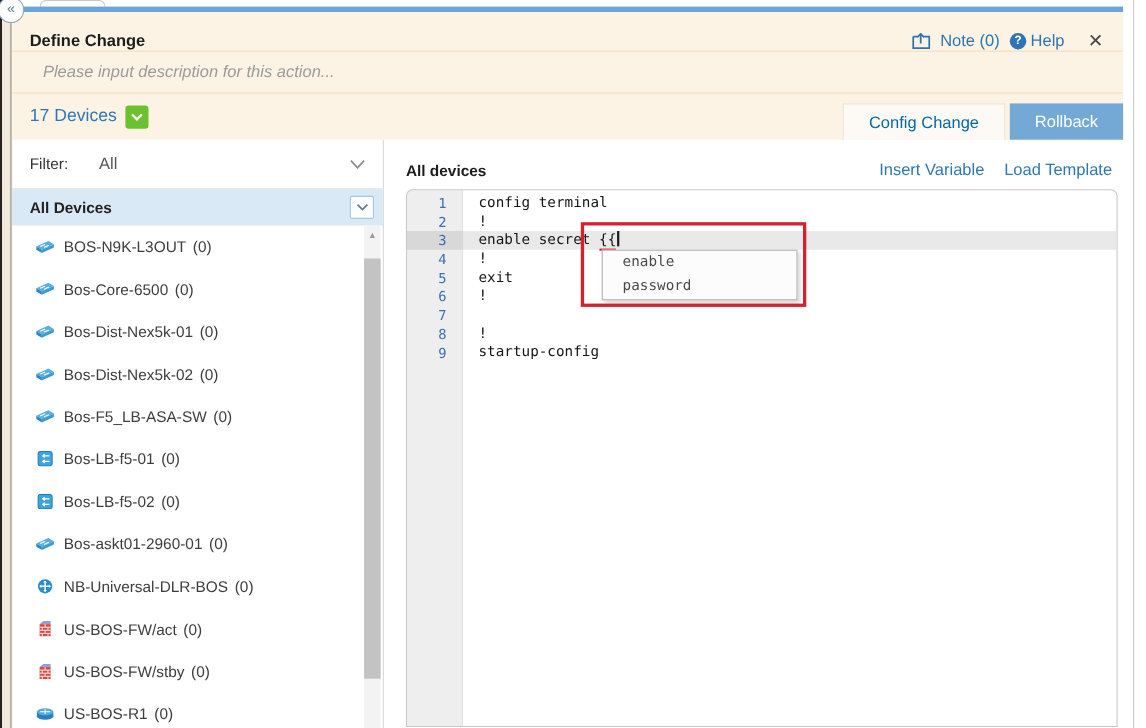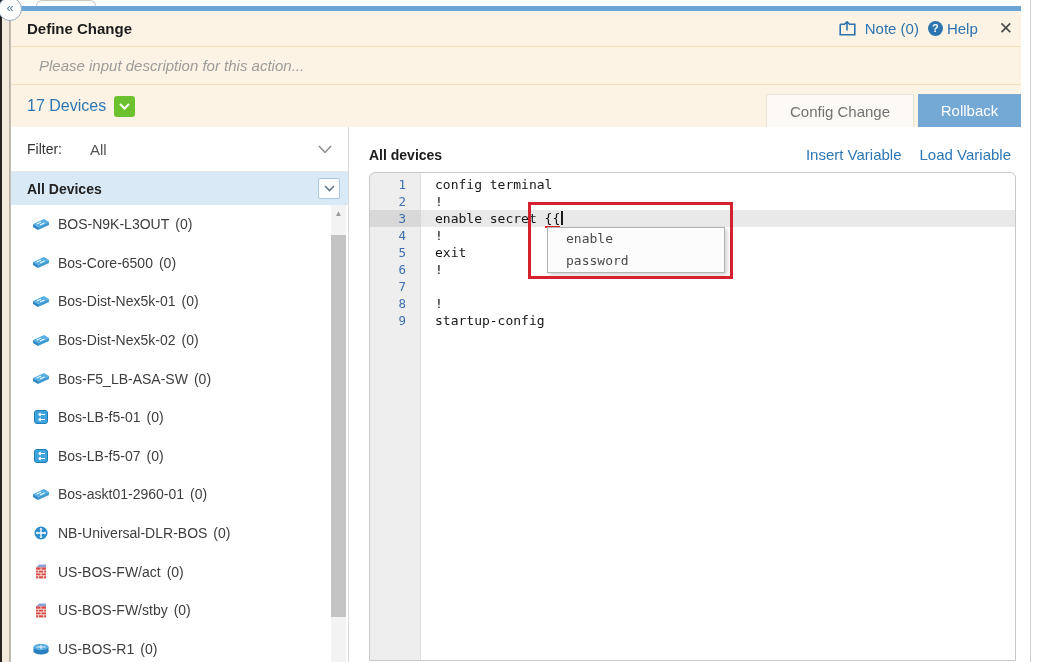--- a/index.html
+++ b/index.html
@@ -12,39 +12,39 @@
   .left-beige-strip{position:absolute;left:2px;top:0;width:7px;height:662px;background:#f2eadd;border-right:1px solid #b9b1a4;}
   .outer-vline{position:absolute;left:1030px;top:0;width:1px;height:662px;background:#cfcfcf;}
   .tab-bump{position:absolute;left:36px;top:0;width:58px;height:9px;background:#ffffff;border:1px solid #c9c9c9;border-bottom:none;border-radius:6px 6px 0 0;}
   .top-blue-bar{position:absolute;left:10px;top:6px;width:1011px;height:5px;background:#6ba5d7;}
   .collapse-btn{position:absolute;left:-2px;top:-3px;width:22px;height:22px;border-radius:50%;background:#fdfdfd;
     border:1px solid #93a9bc;color:#5a7d96;font-size:13px;line-height:20px;text-align:center;z-index:6;cursor:pointer;}
 
   
   .dialog{position:absolute;left:10px;top:11px;width:1011px;height:651px;background:#ffffff;border-left:1px solid #c4bdb2;box-sizing:border-box;}
   .dlg-header{height:116px;background:#fcf3e5;position:relative;}
-  .hdr-row1{height:35px;display:flex;align-items:center;padding:0 8px 0 16px;gap:40px;}
+  .hdr-row1{height:35px;display:flex;align-items:flex-end;padding:0 18px 0 16px;gap:40px;}
   .title{font-weight:bold;font-size:15px;color:#1c1c1c;}
   .hdr-actions{margin-left:auto;display:flex;align-items:center;gap:9px;}
   .popout-icon{display:inline-flex;align-items:center;cursor:pointer;}
   .note-link{color:#2d74b1;font-size:15px;cursor:pointer;}
   .help-wrap{display:inline-flex;align-items:center;gap:4px;color:#2d74b1;font-size:15px;cursor:pointer;}
   .help-icon{width:15px;height:15px;border-radius:50%;background:#2d74b1;color:#fff;font-size:11px;font-weight:bold;
     line-height:15px;text-align:center;display:inline-block;}
   .close-x{color:#4a4a4a;font-size:17px;margin-left:12px;cursor:pointer;line-height:1;}
   .hdr-sep{border-top:1px solid #f2dfbc;}
   .hdr-row2{height:37px;display:flex;align-items:center;padding-left:28px;}
   .desc-placeholder{font-style:italic;color:#9b9b9b;font-size:15px;}
   .hdr-row3{position:relative;height:42px;display:flex;align-items:center;padding-left:16px;}
   .devices-link{color:#2d77b5;font-size:16px;cursor:pointer;}
   .green-btn{width:21px;height:21px;border-radius:3px;background:#6cc22e;margin-left:8px;display:inline-flex;
     align-items:center;justify-content:center;cursor:pointer;}
   .tab-group{position:absolute;right:0;bottom:0;display:flex;}
   .tab-config{width:148px;height:33px;background:#fdfaf5;border:1px solid #ebe3d3;border-bottom:none;box-sizing:border-box;
-    color:#737373;font-size:15px;display:flex;align-items:center;justify-content:center;cursor:pointer;}
+    color:#0369a1;font-size:15px;display:flex;align-items:center;justify-content:center;cursor:pointer;}
   .tab-rollback{width:103px;height:33px;background:#74a9d6;color:#ffffff;font-size:15px;margin-left:4px;
     display:flex;align-items:center;justify-content:center;cursor:pointer;}
 
   
   .dlg-body{display:flex;height:535px;}
   .left-panel{width:338px;border-right:1px solid #d9d9d9;box-sizing:border-box;position:relative;}
   .filter-row{height:44px;display:flex;align-items:center;padding:0 16px;border-bottom:1px solid #e6e6e6;cursor:pointer;}
   .filter-label{font-size:14px;color:#333;}
   .filter-value{font-size:15px;color:#555;margin-left:28px;}
   .filter-chev{margin-left:auto;display:inline-flex;}
@@ -224,21 +224,21 @@
               <span class="dev-name">Bos-LB-f5-01</span>
               <span class="dev-count">(0)</span>
             </div>
             <div class="dev-row">
               <span class="dev-icon">
                 <svg width="14" height="14" viewBox="0 0 14 14">
                   <rect x="0.5" y="0.5" width="13" height="13" rx="2.5" fill="#3fa3dd" stroke="#1e7db5"></rect>
                   <path d="M11 4.5 H5 M6.6 3 L5 4.5 L6.6 6 M11 9.5 H5 M6.6 8 L5 9.5 L6.6 11" stroke="#ffffff" stroke-width="1.2" fill="none"></path>
                 </svg>
               </span>
-              <span class="dev-name">Bos-LB-f5-07</span>
+              <span class="dev-name">Bos-LB-f5-02</span>
               <span class="dev-count">(0)</span>
             </div>
             <div class="dev-row">
               <span class="dev-icon">
                 <svg width="18" height="13" viewBox="0 0 18 13">
                   <polygon points="1,6 12,1 17,4 6,9" fill="#56b0e4"></polygon>
                   <polygon points="1,6 6,9 6,12 1,9" fill="#2e86c4"></polygon>
                   <polygon points="6,9 17,4 17,7 6,12" fill="#3d99d1"></polygon>
                   <path d="M4.5,6.1 L9,4.2 M8,6.9 L12.5,5" stroke="#ffffff" stroke-width="1" fill="none"></path>
                 </svg>
@@ -298,21 +298,21 @@
           <div class="sb-arrow">▲</div>
           <div class="sb-thumb"></div>
         </div>
       </div>
 
       <div class="right-panel">
         <div class="editor-hdr">
           <span class="ed-title">All devices</span>
           <span class="ed-links">
             <span>Insert Variable</span>
-            <span>Load Variable</span>
+            <span>Load Template</span>
           </span>
         </div>
         <div class="editor">
           <div class="code-rows">
               <div class="crow">
                 <span class="lnum">1</span>
                 <span class="ctext">config terminal</span>
               </div>
               <div class="crow">
                 <span class="lnum">2</span>

